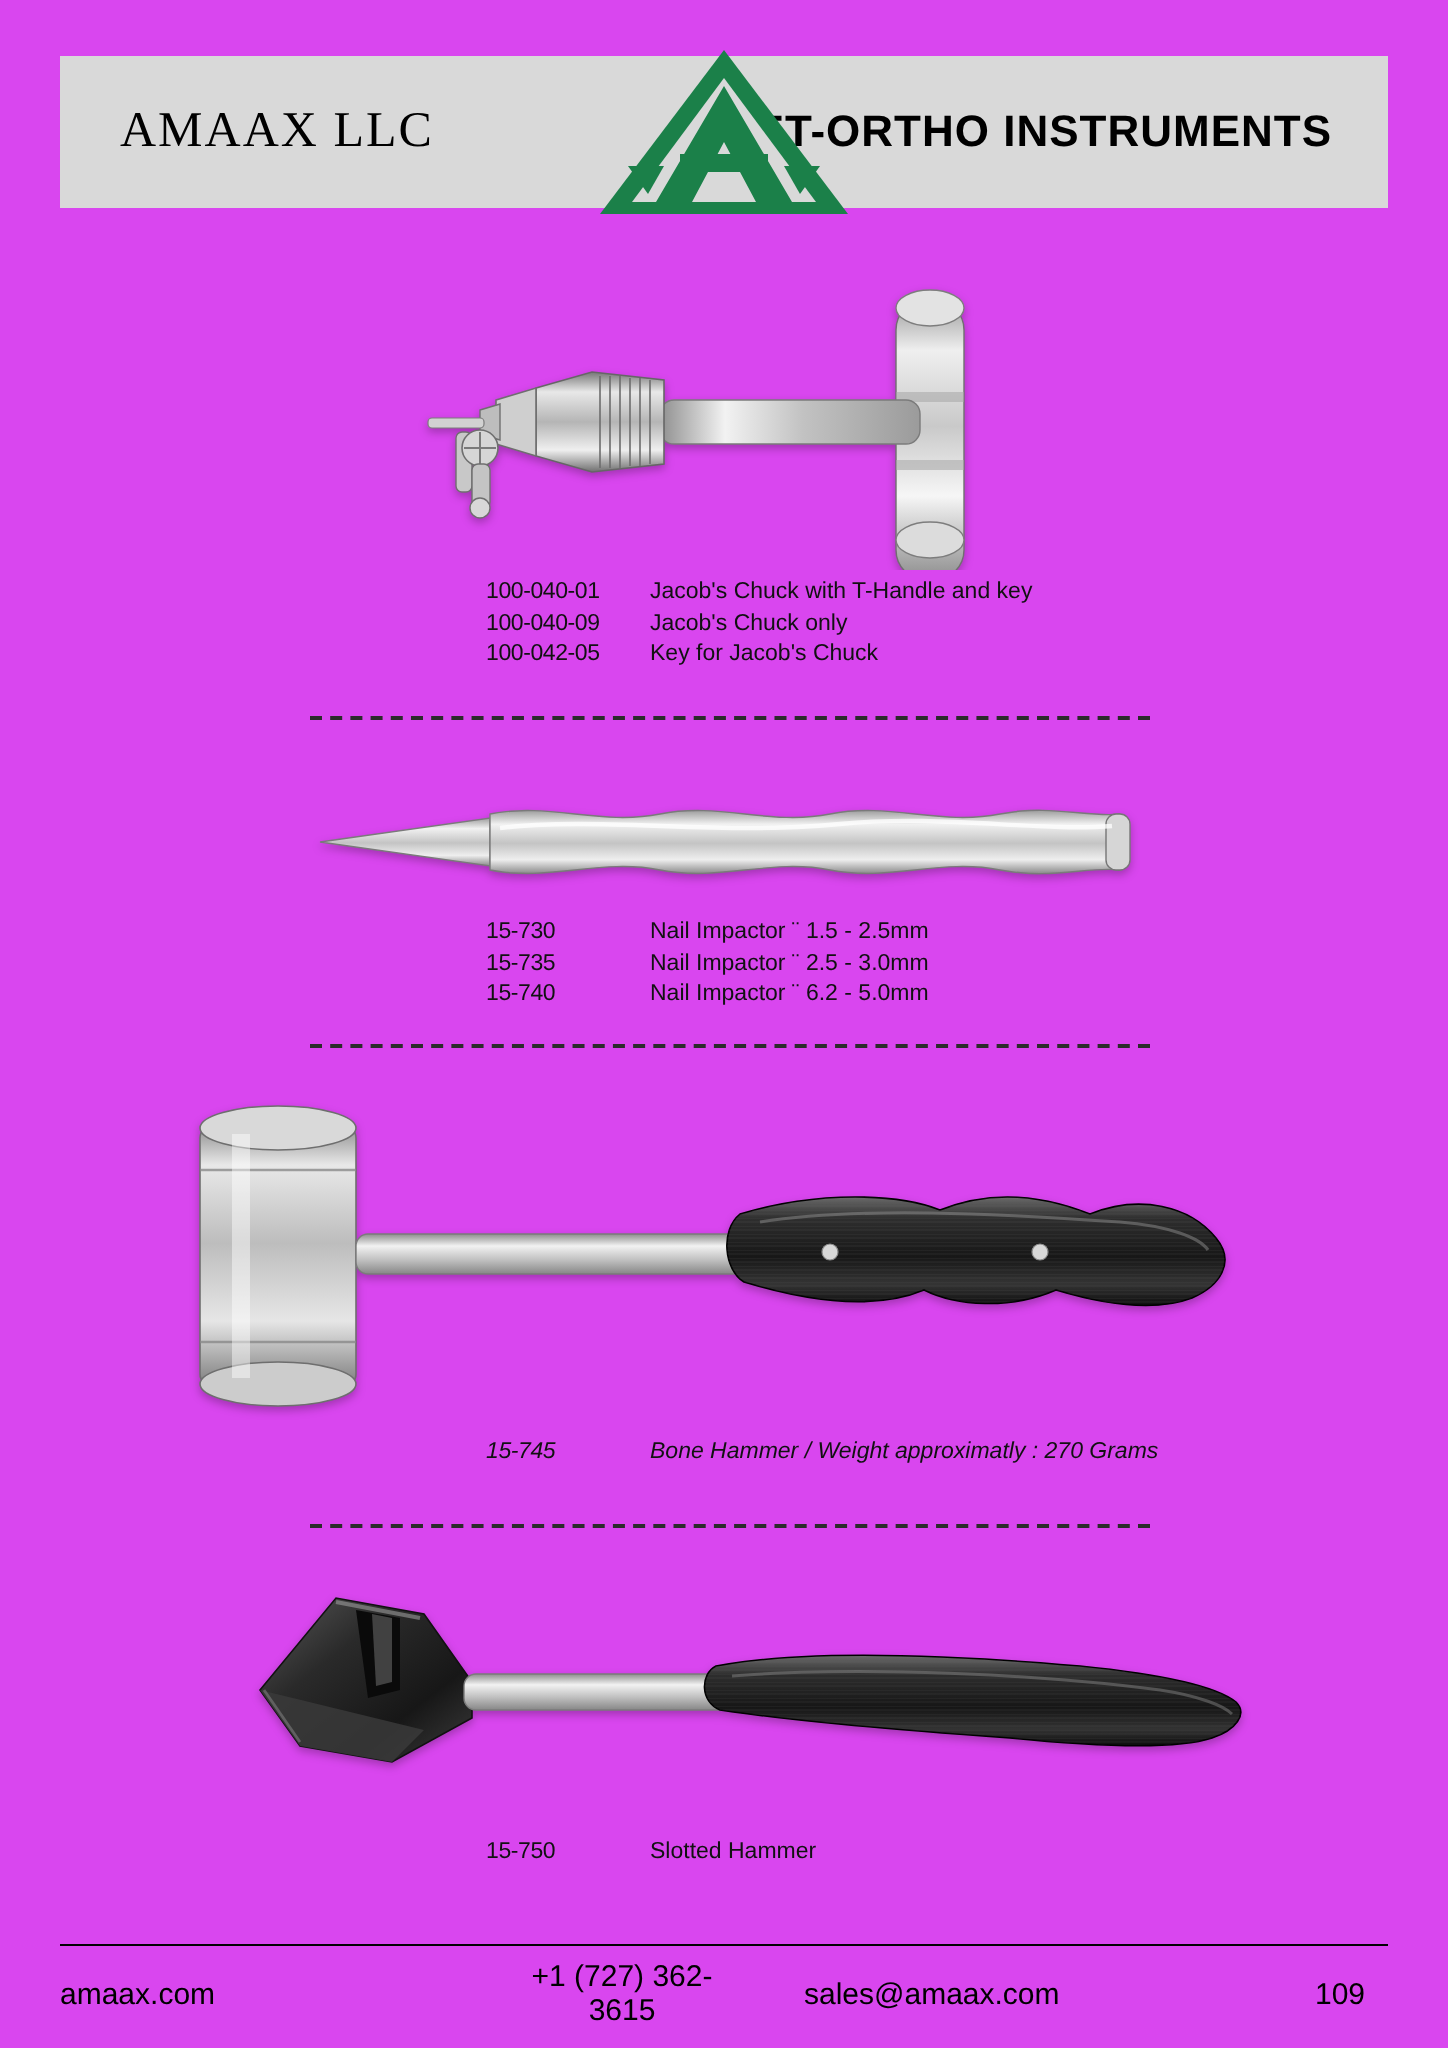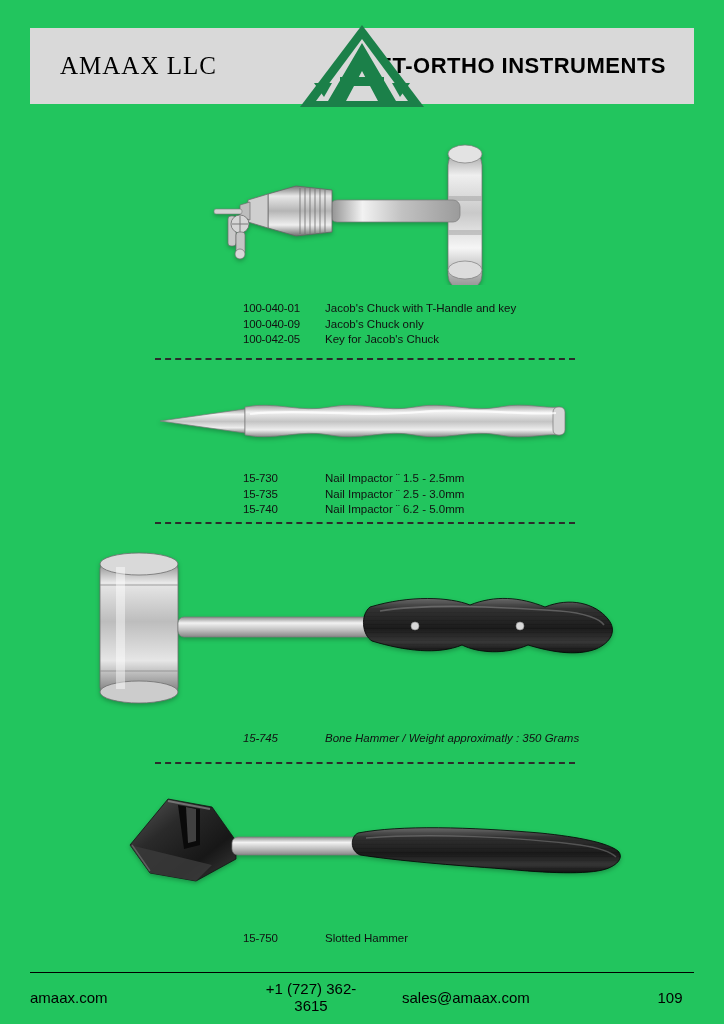--- a/index.html
+++ b/index.html
@@ -5,21 +5,21 @@
   * { box-sizing: border-box; }
   html, body {
     margin: 0; padding: 0;
     width: 724px; height: 1024px;
     background: #ffffff;
     font-family: "Liberation Sans", sans-serif;
   }
   .page {
     position: relative;
     width: 724px; height: 1024px;
-    background: #22c55e;
+    background: #d946ef;
     overflow: hidden;
   }
 
   
   .header {
     position: absolute;
     left: 30px; top: 28px;
     width: 664px; height: 76px;
     background: #d9d9d9;
     display: flex;
@@ -50,21 +50,21 @@
     padding-right: 28px;
     white-space: nowrap;
   }
 
   
   .section { position: absolute; left: 0; width: 724px; }
 
   .art { position: relative; width: 100%; }
 
   .rows {
-    margin-top: 16px;
+    margin-top: 4px;
     padding-left: 243px;
     font-size: 11.5px;
     color: #111;
   }
   .row { display: flex; line-height: 1.35; }
   .row .code { width: 82px; flex: none; letter-spacing: -0.2px; }
   .row .desc { flex: 1; }
 
   .divider {
     position: absolute;
@@ -328,21 +328,21 @@
           <circle cx="520" cy="81" r="4" fill="#d8d8d8" stroke="#8a8a8a" stroke-width="0.6"></circle>
 
           <path d="M380 66 C 430 58, 500 62, 560 66 C 585 68, 600 74, 604 80" fill="none" stroke="#9a9a9a" stroke-width="1.6" opacity="0.45"></path>
         </g>
       </svg>
     </div>
 
     <div class="rows">
       <div class="row">
         <span class="code">15-745</span>
-        <span class="desc">Bone Hammer / Weight approximatly : 350 Grams</span>
+        <span class="desc">Bone Hammer / Weight approximatly : 270 Grams</span>
       </div>
     </div>
   </div>
 
   <div class="divider" style="top:762px;"></div>
 
   <div class="section" style="top:785px;">
     <div class="art" style="height:130px;">
       <svg width="724" height="130" viewBox="0 0 724 130">
         <defs>

